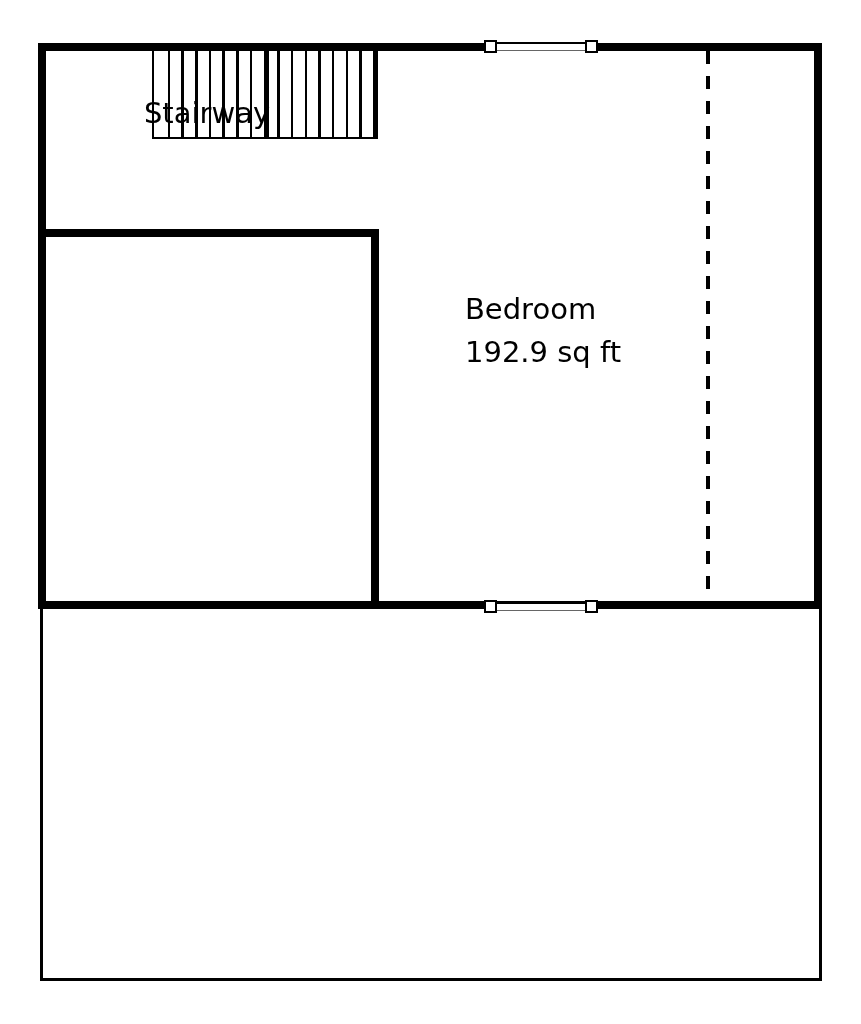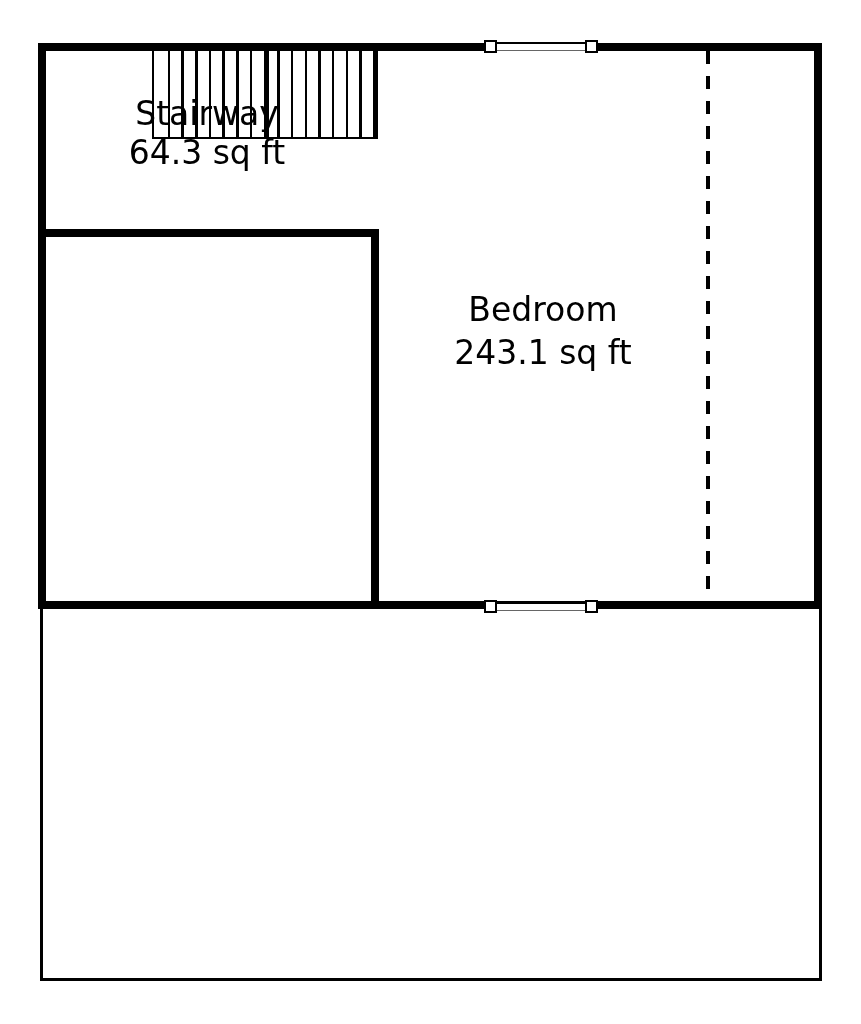--- a/index.html
+++ b/index.html
@@ -91,23 +91,23 @@
     border: 2.5px solid var(--wall, #000);
     box-sizing: border-box;
   }
   .window .jamb.left  { left: 0; }
   .window .jamb.right { right: 0; }
 
   
   .room-label {
     position: absolute;
     transform: translateX(-50%);
-    text-align: center;
+    text-align: left;
     color: var(--text, #000);
-    font-size: 33px;
+    font-size: 29px;
     white-space: nowrap;
     z-index: 5;
   }
   .label-stairway { left: 207px; top: 94px;  line-height: 39px; }
   .label-bedroom  { left: 543px; top: 282px; line-height: 43px; margin-top: 6px; }
 </style>
 </head>
 <body>
 
 <div class="floorplan">
@@ -142,20 +142,19 @@
     <div class="jamb right"></div>
   </div>
   <div class="window win-mid">
     <div class="pane"></div>
     <div class="jamb left"></div>
     <div class="jamb right"></div>
   </div>
 
   <div class="room-label label-stairway">
     <div>Stairway</div>
-    <div>64.3 sq ft</div>
   </div>
   <div class="room-label label-bedroom">
     <div>Bedroom</div>
-    <div>243.1 sq ft</div>
+    <div>192.9 sq ft</div>
   </div>
 
 </div>
 
 </body></html>

